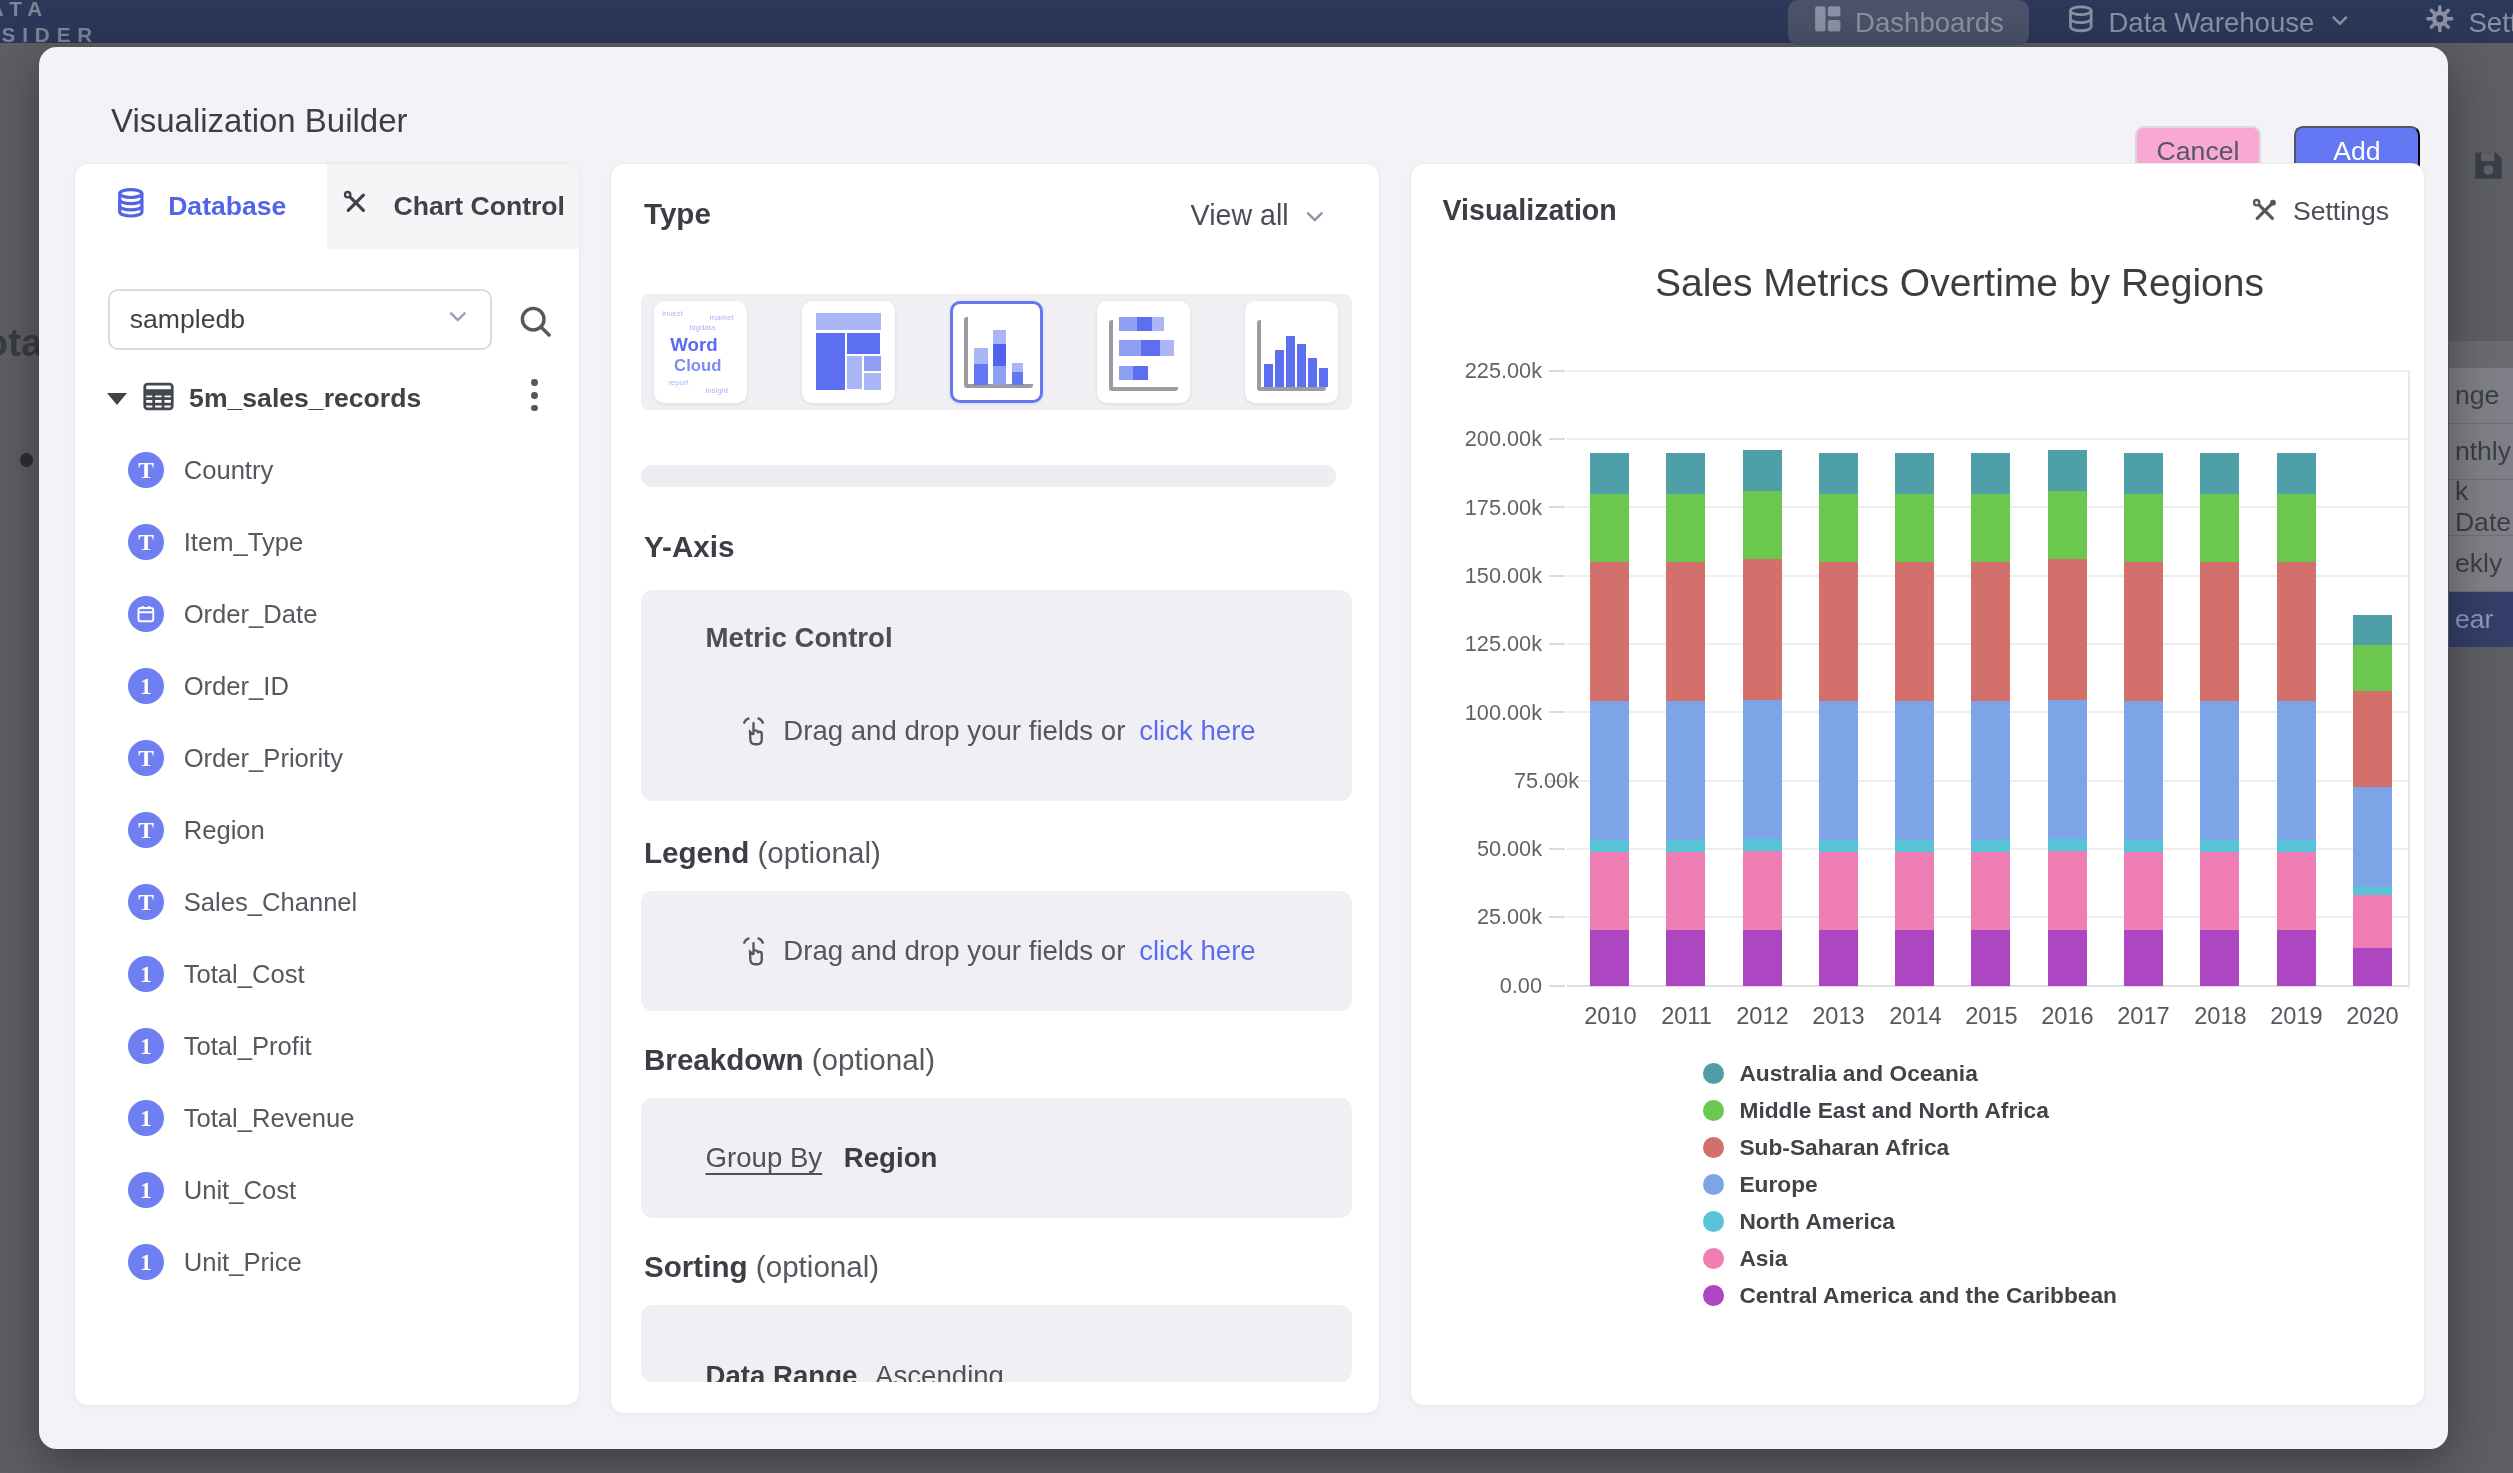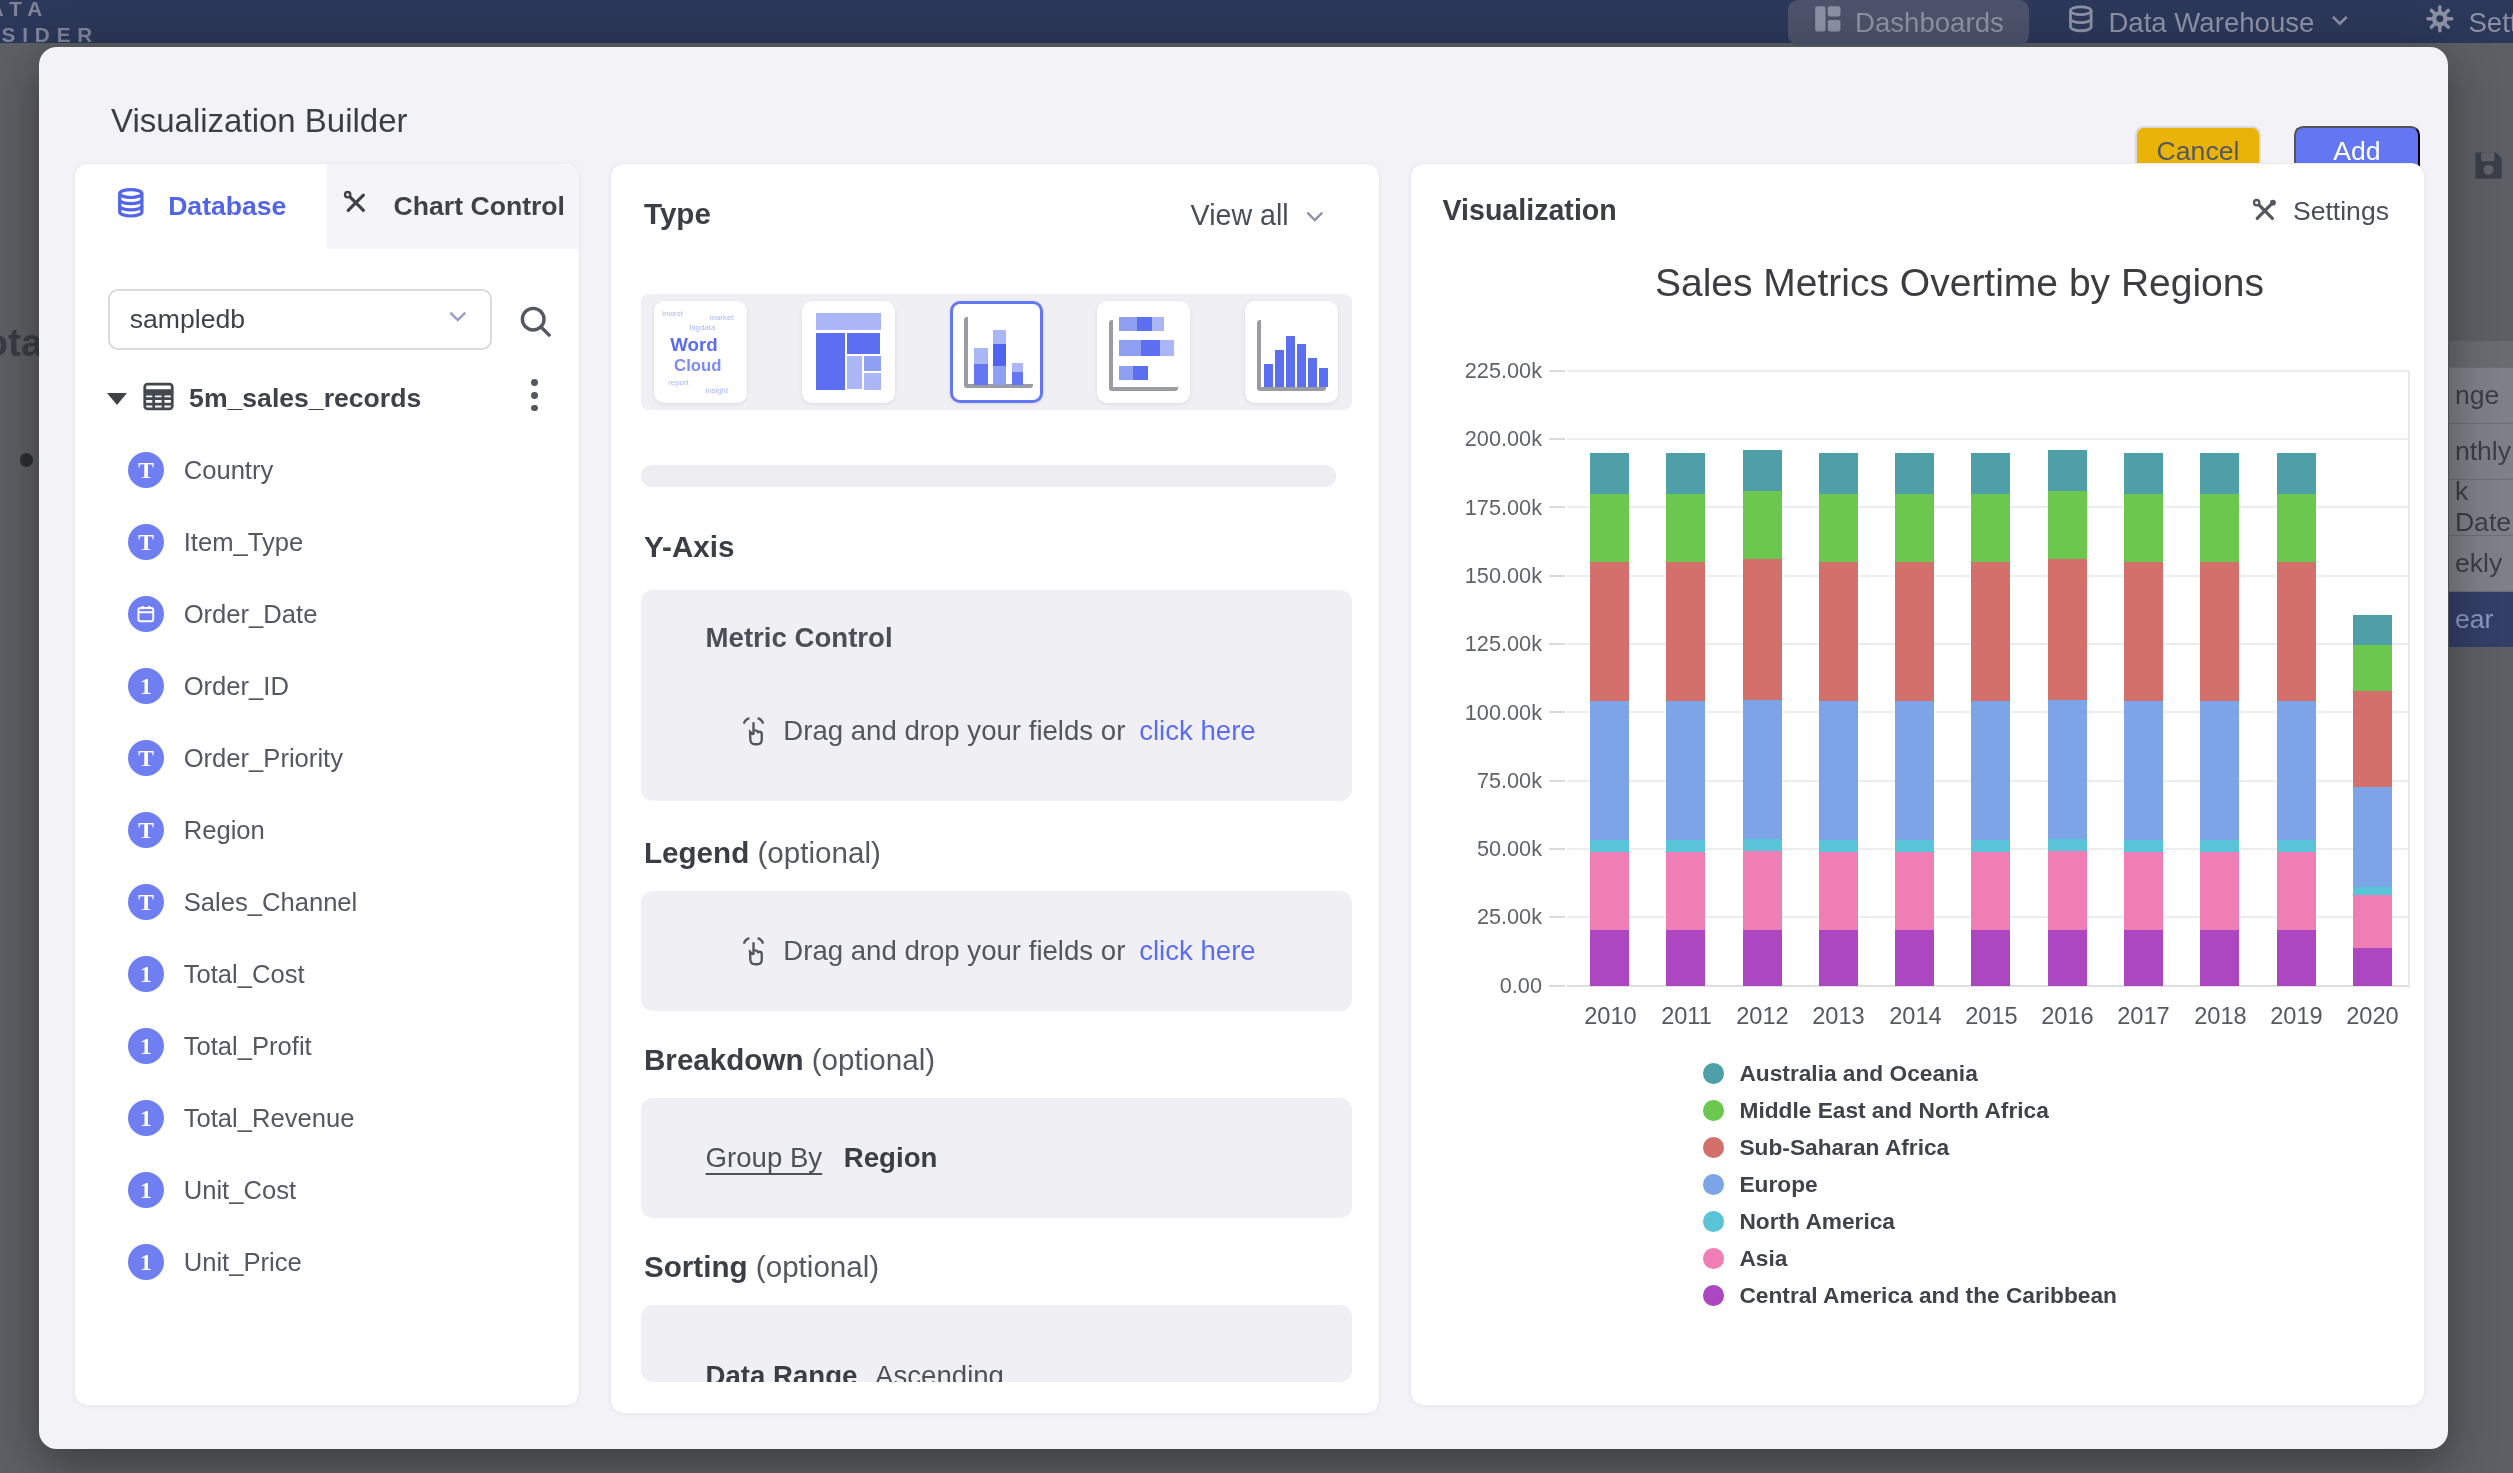--- a/index.html
+++ b/index.html
@@ -17,21 +17,21 @@
 .bg-save{position:absolute;left:2471px;top:148px}
 .bg-menu{position:absolute;left:2449px;top:341px;width:79px}
 .bg-menu-head{height:25.6px;background:#6a6b71}
 .bg-menu-row{height:56px;background:#7f8087;border-top:1px solid #6e6f75;color:#3b3e44;font-size:26.6px;display:flex;align-items:center;padding-left:5.9px}
 .bg-menu-row.sel{background:#333f68;color:#8d97bf}
 
 
 .modal{position:absolute;left:39px;top:47px;width:2409px;height:1402px;background:#f3f3f7;border-radius:17.7px;box-shadow:0 13.8px 49px rgba(0,0,0,.38)}
 .modal-title{position:absolute;left:72px;top:55px;font-size:33px;font-weight:500;color:#3b3e44}
 .btn{position:absolute;top:79px;height:51px;border-radius:8.9px;font-size:26.6px;display:flex;align-items:center;justify-content:center;cursor:pointer}
-.btn-cancel{left:2096px;width:126px;background:#eab308;border:2px solid #d9d9de;color:#55585e}
+.btn-cancel{left:2096px;width:126px;background:#f9a8d4;border:2px solid #d9d9de;color:#55585e}
 .btn-add{left:2255px;width:126px;background:#6477f2;color:#fff}
 
 .card{position:absolute;top:116px;background:#fff;border-radius:13.8px;border:1px solid #ececf0;box-shadow:0 1px 3.9px rgba(40,40,60,.05)}
 
 .card-left{left:35px;width:506px;height:1243px;overflow:hidden}
 .card-mid{left:571px;width:770px;height:1251px;overflow:hidden}
 .card-right{left:1371px;width:1015px;height:1243px}
 
 
 .tabs{display:flex;height:85px}
@@ -442,21 +442,21 @@
         <div class="ydash" style="top: 821px;"></div>
         <div class="ytick" style="top: 809px;">0.00</div>
         <div class="gl" style="top: 752px;"></div>
         <div class="ydash" style="top: 752px;"></div>
         <div class="ytick" style="top: 740px;">25.00k</div>
         <div class="gl" style="top: 684px;"></div>
         <div class="ydash" style="top: 684px;"></div>
         <div class="ytick" style="top: 672px;">50.00k</div>
         <div class="gl" style="top: 616px;"></div>
         <div class="ydash" style="top: 616px;"></div>
-        <div class="ytick" style="top: 604px;">75.00k</div>
+        <div class="ytick" style="top: 604px; margin-left: 37px;">75.00k</div>
         <div class="gl" style="top: 547px;"></div>
         <div class="ydash" style="top: 547px;"></div>
         <div class="ytick" style="top: 536px;">100.00k</div>
         <div class="gl" style="top: 479px;"></div>
         <div class="ydash" style="top: 479px;"></div>
         <div class="ytick" style="top: 467px;">125.00k</div>
         <div class="gl" style="top: 411px;"></div>
         <div class="ydash" style="top: 411px;"></div>
         <div class="ytick" style="top: 399px;">150.00k</div>
         <div class="gl" style="top: 342px;"></div>

